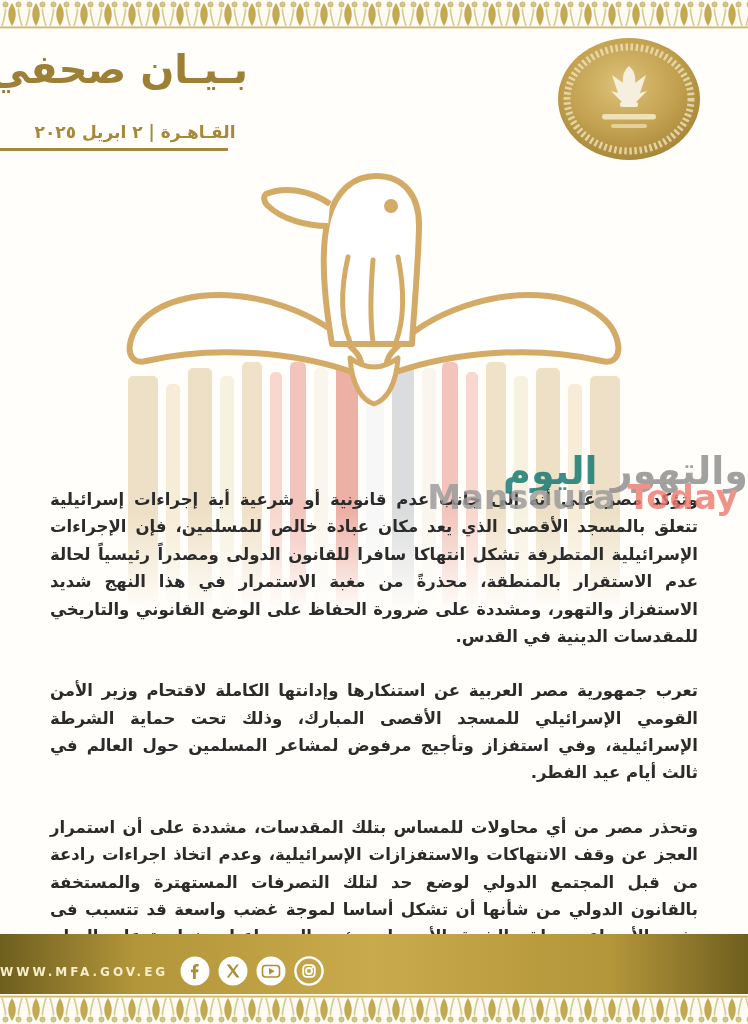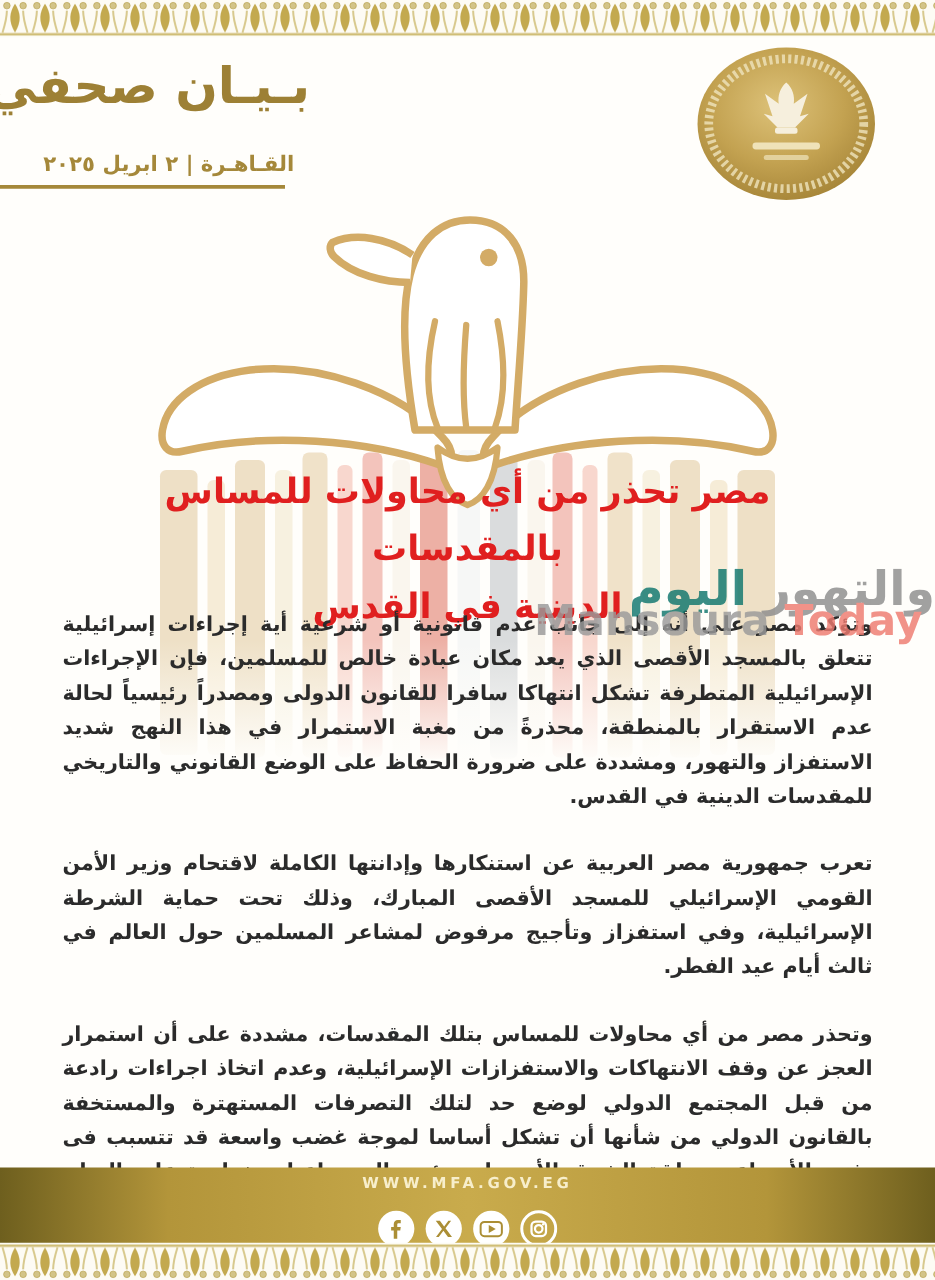--- a/index.html
+++ b/index.html
@@ -41,21 +41,21 @@
   .body-text{
     position:absolute;left:50px;top:486px;width:648px;z-index:2;
     direction:rtl;text-align:justify;text-align-last:right;
     color:#2b2b2b;font-size:16.5px;font-weight:bold;line-height:1.66;
   }
   .body-text p{margin:0 0 27px 0;}
   
   .footer-band{
     position:absolute;left:0;top:934px;width:748px;height:70px;z-index:4;
     background:linear-gradient(90deg,#6e5f1e 0%,#b3953a 18%,#c9ab4c 50%,#b3953a 82%,#6e5f1e 100%);
-    display:flex;flex-direction:column;align-items:center;justify-content:flex-start;gap:12px;
+    display:flex;flex-direction:row;align-items:center;justify-content:flex-start;gap:12px;
   }
   .website{margin-top:5px;color:#f7eecb;font-size:12px;font-weight:bold;letter-spacing:3px;}
   .social-row{display:flex;gap:8px;margin-top:3px;}
   .social-row svg{display:block;}
 </style>
 </head>
 <body>
 
 <div class="page">
 
@@ -143,24 +143,20 @@
 
       <g fill="none" stroke="#d3ab66" stroke-width="5" stroke-linecap="round">
         <path d="M234,95 C226,130 227,158 236,180"></path>
         <path d="M259,98 C256,135 256,158 259,180"></path>
         <path d="M284,95 C291,130 290,158 282,180"></path>
       </g>
       <circle cx="277" cy="44" r="7" fill="#d3ab66"></circle>
     </svg>
   </div>
 
-  <div class="headline">
-    <div>مصر تحذر من أي محاولات للمساس بالمقدسات</div>
-    <div>الدينية في القدس</div>
-  </div>
 
   <div class="wm">
     <div class="wm-ar"><span>والتهور </span><span class="pink">اليوم</span></div>
     <div class="wm-en"><span>Mansoura </span><span class="pink">Today</span></div>
   </div>
 
   <div class="body-text">
     <p>وتؤكد مصر على أنه إلى جانب عدم قانونية أو شرعية أية إجراءات إسرائيلية تتعلق بالمسجد الأقصى الذي يعد مكان عبادة خالص للمسلمين، فإن الإجراءات الإسرائيلية المتطرفة تشكل انتهاكا سافرا للقانون الدولى ومصدراً رئيسياً لحالة عدم الاستقرار بالمنطقة، محذرةً من مغبة الاستمرار في هذا النهج شديد الاستفزاز والتهور، ومشددة على ضرورة الحفاظ على الوضع القانوني والتاريخي للمقدسات الدينية في القدس.</p>
     <p>تعرب جمهورية مصر العربية عن استنكارها وإدانتها الكاملة لاقتحام وزير الأمن القومي الإسرائيلي للمسجد الأقصى المبارك، وذلك تحت حماية الشرطة الإسرائيلية، وفي استفزاز وتأجيج مرفوض لمشاعر المسلمين حول العالم في ثالث أيام عيد الفطر.</p>
     <p>وتحذر مصر من أي محاولات للمساس بتلك المقدسات، مشددة على أن استمرار العجز عن وقف الانتهاكات والاستفزازات الإسرائيلية، وعدم اتخاذ اجراءات رادعة من قبل المجتمع الدولي لوضع حد لتلك التصرفات المستهترة والمستخفة بالقانون الدولي من شأنها أن تشكل أساسا لموجة غضب واسعة قد تتسبب فى تفجر الأوضاع بمنطقة الشرق الأوسط، وتؤدى إلى تداعيات خطيرة على السلم والأمن الدوليين.</p>

